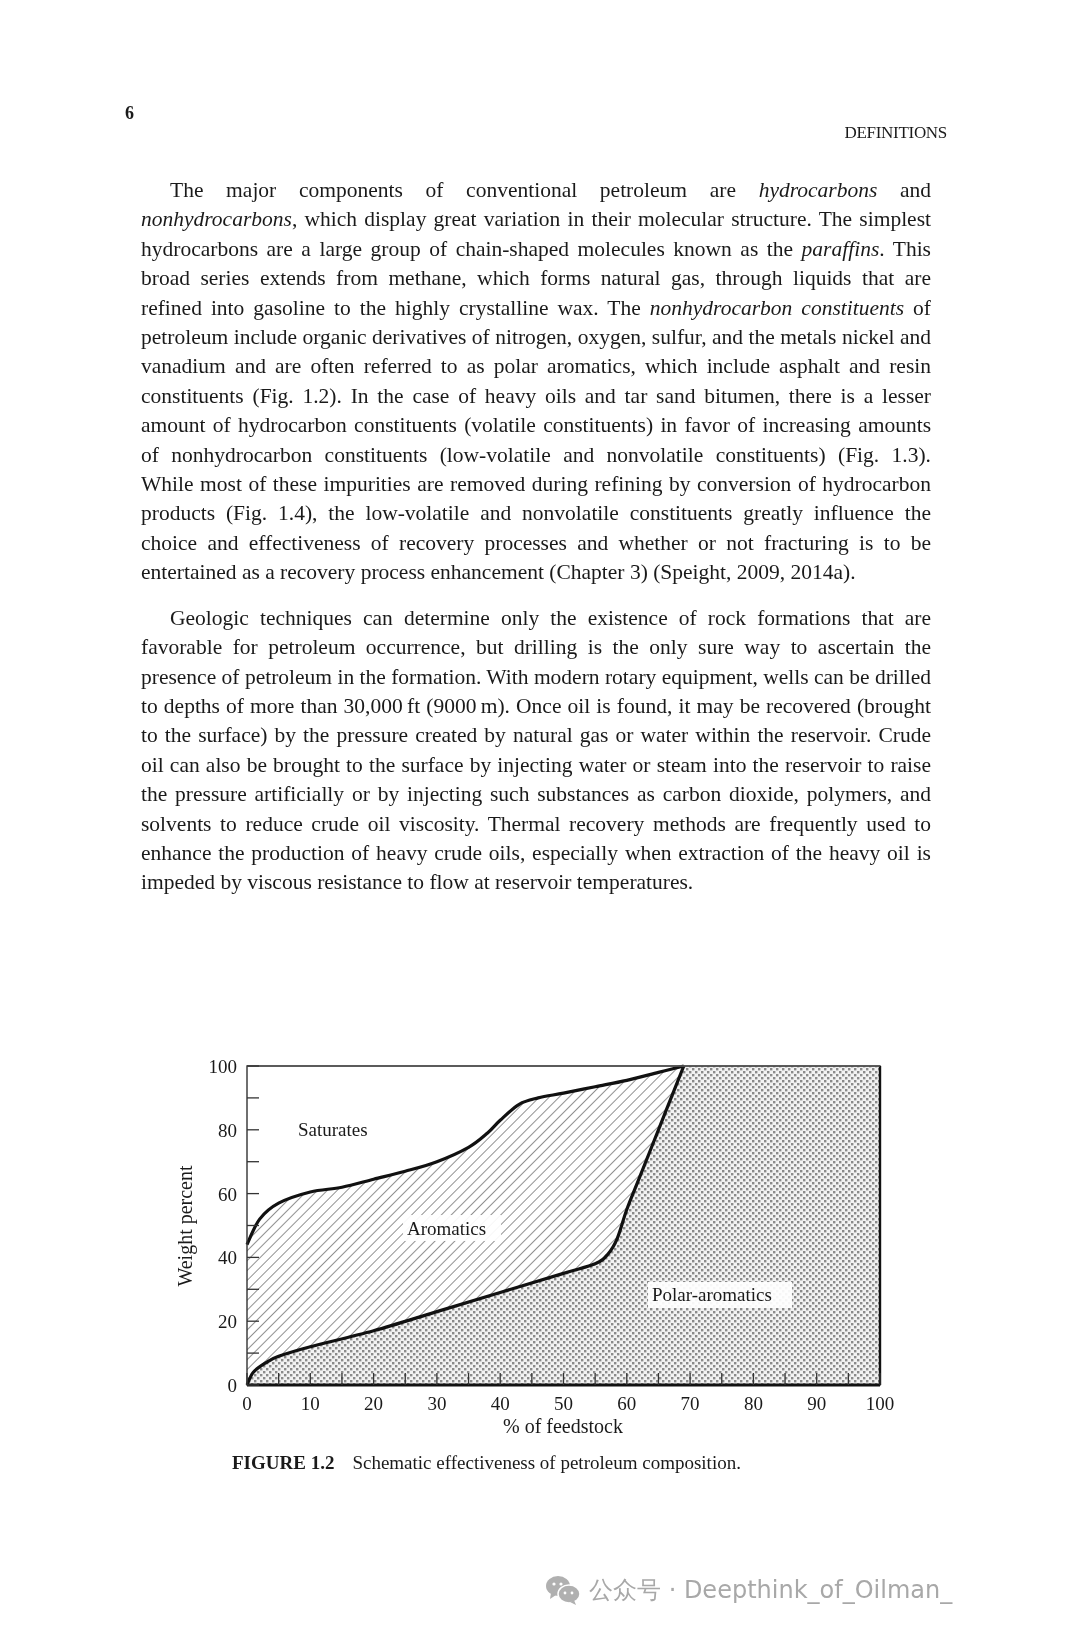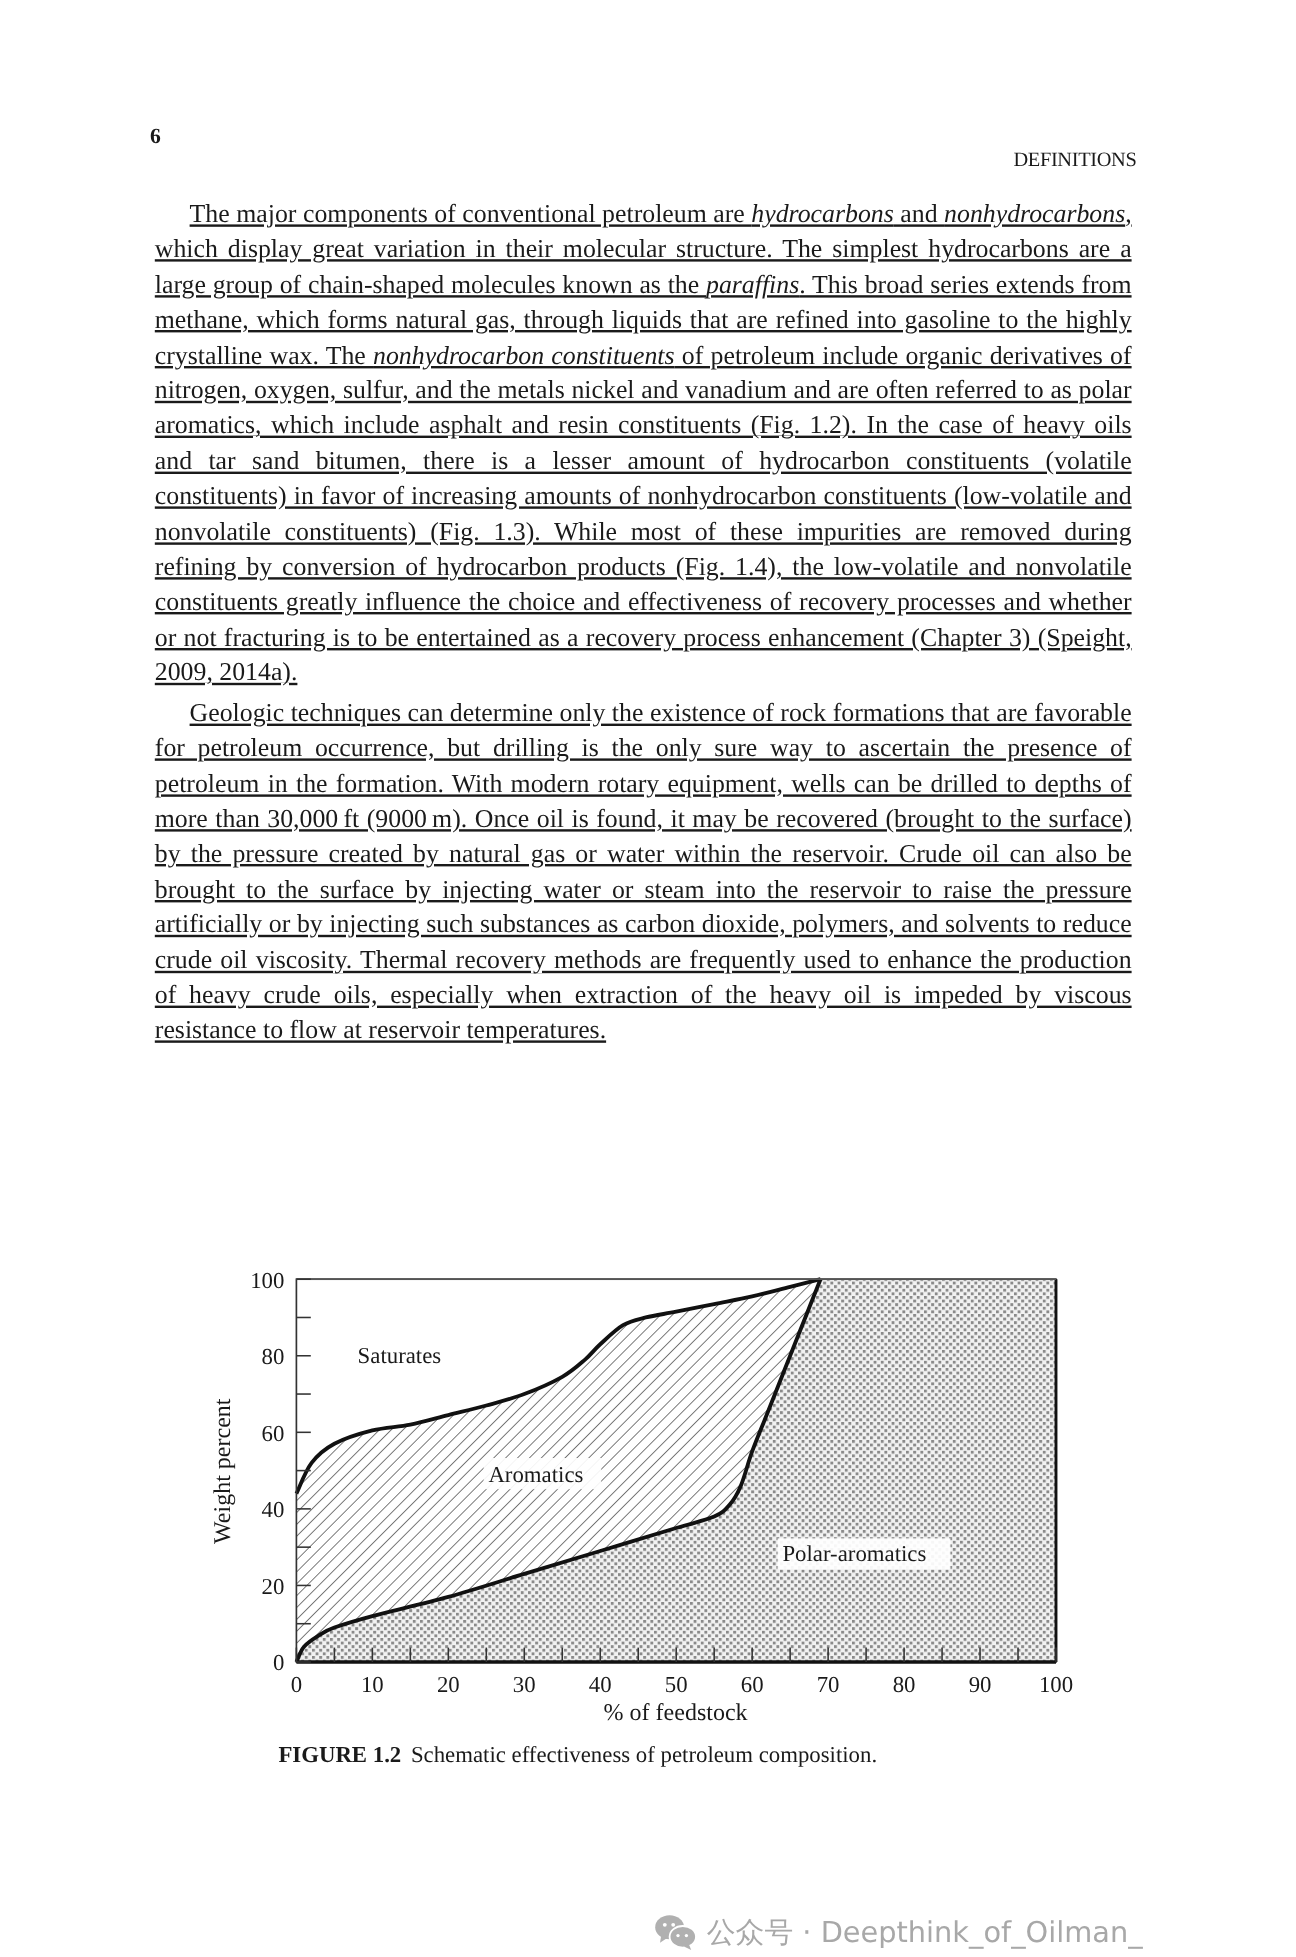--- a/index.html
+++ b/index.html
@@ -11,37 +11,36 @@
     position: absolute; top: 103px; left: 125px; width: 822px; height: 24px;
     font-size: 18px;
   }
   .page-number { position: absolute; left: 0; top: 0; font-weight: bold; }
   .section-title { position: absolute; right: 0; top: 0; letter-spacing: -0.3px; font-size: 17px; margin-top: 20px; }
   .body-text {
     position: absolute; top: 160px; left: 125px; width: 822px;
     font-size: 21.5px; line-height: 29.4px; text-align: justify;
     hyphens: none;
   }
-  .body-text p { margin: 4px; text-indent: 29px; text-decoration: underline; }
+  .body-text p { margin: 16px; text-indent: 29px; }
   .body-text em { font-style: italic; }
   .figure { position: absolute; left: 170px; top: 1050px; width: 760px; height: 430px; }
   .figure svg { position: absolute; left: 0; top: 0; overflow: visible; }
   .tick-label { font-family: "Liberation Serif", serif; font-size: 19px; fill: #1a1a1a; }
   .axis-title { font-family: "Liberation Serif", serif; font-size: 20px; fill: #1a1a1a; }
   .region-label { font-family: "Liberation Serif", serif; font-size: 19px; fill: #1a1a1a; }
   .caption {
     position: absolute; top: 1452px; left: 232px; font-size: 19px; white-space: nowrap;
   }
-  .caption .fig-num { font-weight: bold; margin-right: 8px; }
+  .caption .fig-num { font-weight: bold; margin-right: 18px; }
   .watermark {
     position: absolute; top: 1573px; left: 545px; height: 34px;
     display: flex; align-items: center; gap: 8px;
     font-family: "DejaVu Sans", "Liberation Sans", sans-serif; font-size: 24px; color: #a8a8a8;
     white-space: nowrap;
-    margin-top: 20px;
   }
   .watermark .wm-icon { width: 36px; height: 32px; }
 </style>
 </head>
 <body>
 
 <div class="running-head">
   <span class="page-number">6</span>
   <span class="section-title">DEFINITIONS</span>
 </div>

